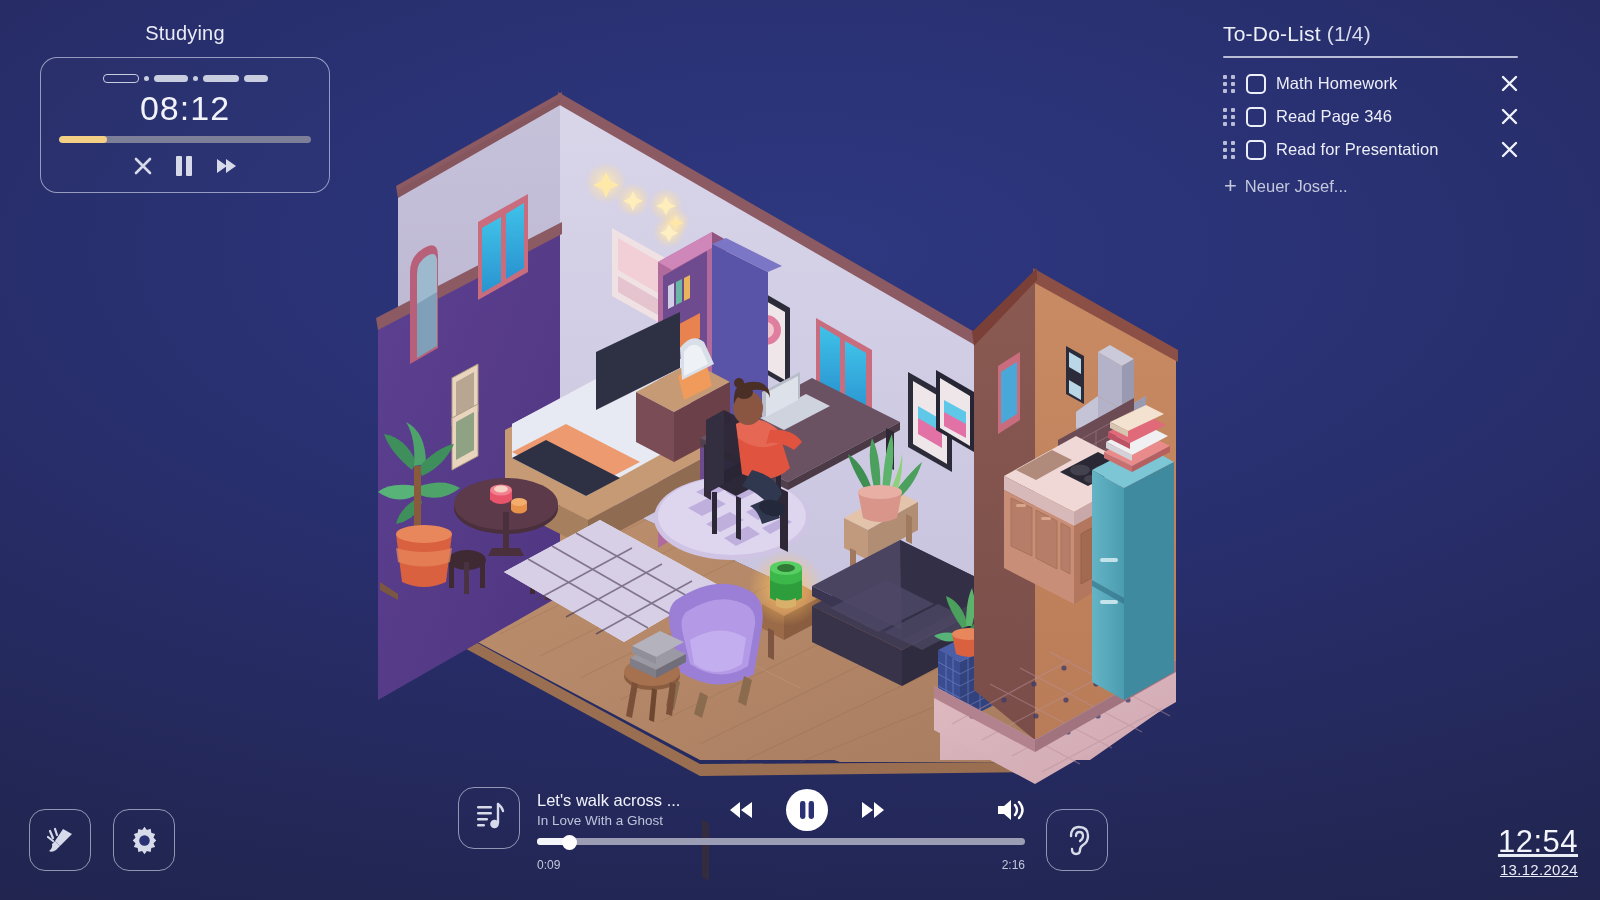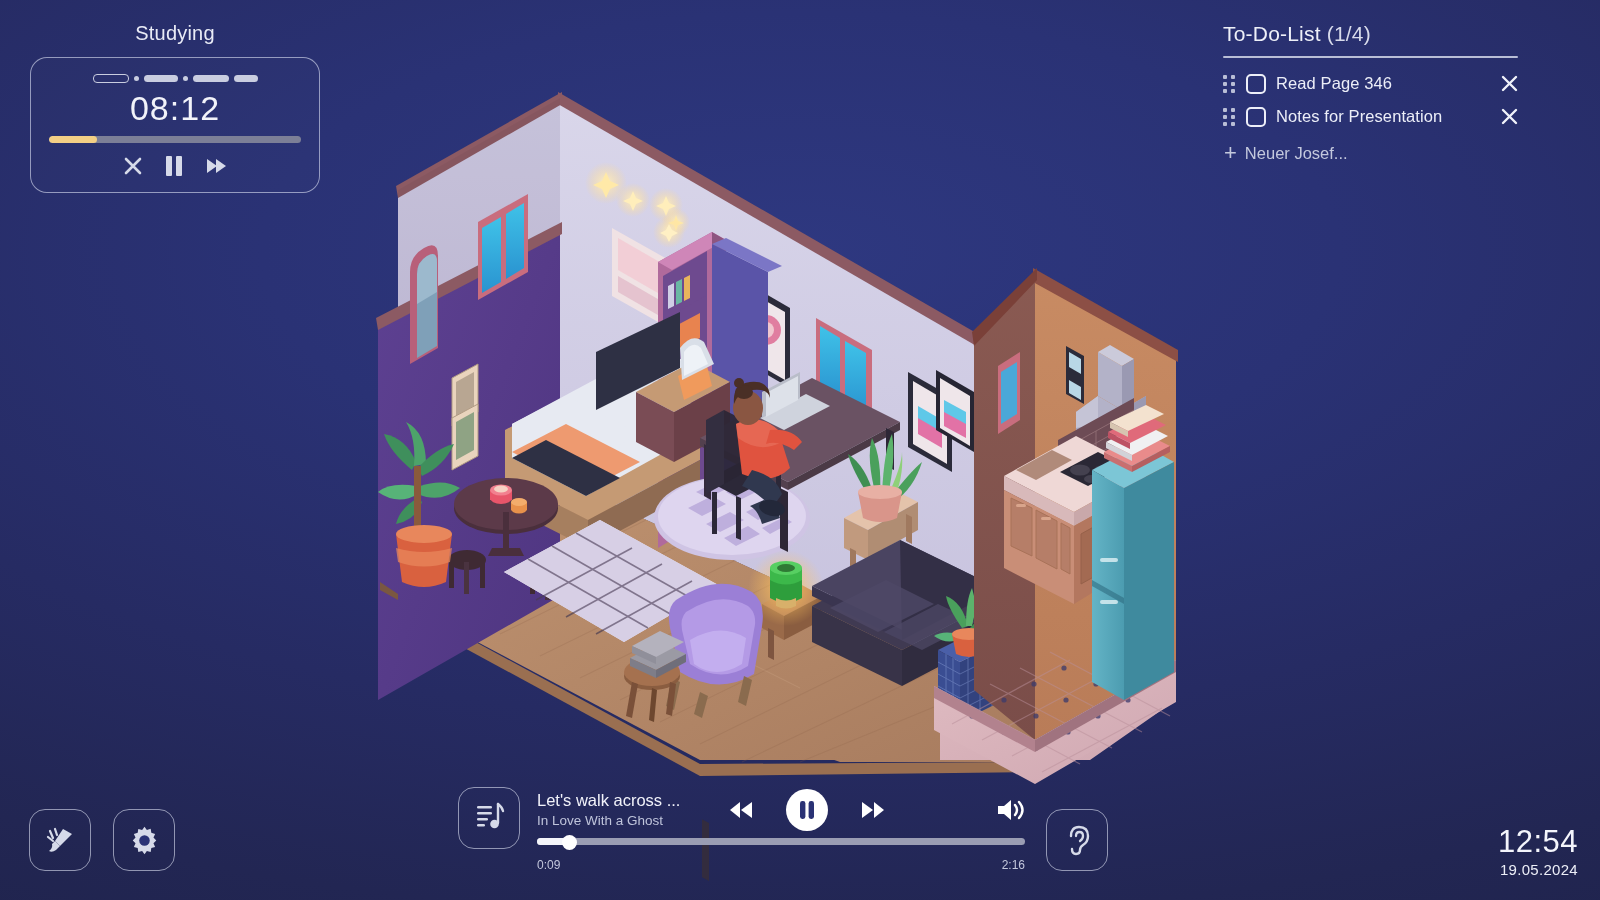--- a/index.html
+++ b/index.html
@@ -13,21 +13,21 @@
     -webkit-font-smoothing:antialiased;
   }
   #app {
     position:absolute; inset:0;
     background:
       radial-gradient(120% 95% at 50% 28%, #2e3880 0%, #2a3275 28%, #262b63 55%, #222653 78%, #1e2249 100%);
     overflow:hidden;
   }
 
   
-  .timer-wrap { position:absolute; left:30px; top:22px; width:290px; }
+  .timer-wrap { position:absolute; left:40px; top:22px; width:290px; }
   .timer-label {
     font-size:20px; color:#e9ebf6; text-align:center; letter-spacing:.2px;
     margin-bottom:12px; font-weight:400;
   }
   .timer-card {
     border:1.6px solid rgba(216,221,240,.62);
     border-radius:17px;
     padding:12px 18px 14px;
     background:rgba(255,255,255,.012);
   }
@@ -94,21 +94,21 @@
   #btn-play { margin-left:22px; }
   #btn-volume { margin-left:auto; }
   .seek-wrap { margin-top:6px; position:relative; height:9px; }
   .seek-track { position:absolute; left:0; right:0; top:1px; height:7px; background:#9a9db3; border-radius:4px; }
   .seek-fill { position:absolute; left:0; top:1px; height:7px; background:#f4f5fa; border-radius:4px; }
   .seek-knob { position:absolute; top:-2px; width:15px; height:15px; border-radius:50%; background:#fff; cursor:pointer; }
   .seek-times { display:flex; justify-content:space-between; margin-top:12px; }
   .seek-times span { font-size:12px; color:#c3c7dc; }
 
   
-  .clock { position:absolute; right:22px; bottom:22px; text-align:right; }
+  .clock { position:absolute; right:22px; bottom:22px; text-align:right;text-decoration:underline; }
   .clock-time { font-size:31px; color:#f4f5fb; line-height:1.05; letter-spacing:.5px; }
   .clock-date { font-size:15px; color:#eceef7; margin-top:2px; letter-spacing:.3px; }
 
   
   .watermark { position:absolute; right:18px; bottom:8px; width:250px; height:62px; pointer-events:none;
                opacity:.9; }
   .wm-logo { position:absolute; left:6px; bottom:6px; }
   .wm-lines { position:absolute; left:58px; bottom:2px; line-height:1.45; }
   .wm-cn { font-size:13px; color:#cfd4e6; letter-spacing:2px; opacity:.55; white-space:nowrap;
            font-family:"DejaVu Sans", sans-serif; }
@@ -651,38 +651,55 @@
         <div class="todo-item">
           <span class="grip">
             <i></i>
             <i></i>
             <i></i>
             <i></i>
             <i></i>
             <i></i>
           </span>
           <span class="cbox"></span>
+          <span class="todo-text">Math Homework</span>
+          <span class="todo-x">
+            <svg width="19" height="19" viewBox="0 0 19 19">
+              <path d="M3 3 L16 16 M16 3 L3 16" stroke="#f0f2fa" stroke-width="2.4" stroke-linecap="round"></path>
+            </svg>
+          </span>
+        </div>
+        <div class="todo-item">
+          <span class="grip">
+            <i></i>
+            <i></i>
+            <i></i>
+            <i></i>
+            <i></i>
+            <i></i>
+          </span>
+          <span class="cbox"></span>
           <span class="todo-text">Read Page 346</span>
           <span class="todo-x">
             <svg width="19" height="19" viewBox="0 0 19 19">
               <path d="M3 3 L16 16 M16 3 L3 16" stroke="#f0f2fa" stroke-width="2.4" stroke-linecap="round"></path>
             </svg>
           </span>
         </div>
         <div class="todo-item">
           <span class="grip">
             <i></i>
             <i></i>
             <i></i>
             <i></i>
             <i></i>
             <i></i>
           </span>
           <span class="cbox"></span>
-          <span class="todo-text">Notes for Presentation</span>
+          <span class="todo-text">Read for Presentation</span>
           <span class="todo-x">
             <svg width="19" height="19" viewBox="0 0 19 19">
               <path d="M3 3 L16 16 M16 3 L3 16" stroke="#f0f2fa" stroke-width="2.4" stroke-linecap="round"></path>
             </svg>
           </span>
         </div>
       </div>
     <div class="todo-add">
       <span class="plus">+</span>
       <span class="lbl">Neuer Josef...</span>
@@ -765,17 +782,17 @@
 
   <div class="sq-btn" id="btn-ambient">
     <svg width="32" height="34" viewBox="0 0 32 34">
       <path d="M10 13 q0 -9 8 -9 q9 0 9 9 q0 6 -5 9 q-3 2 -3 5 q0 4 -4 4 q-4 0 -4 -5" stroke="#d6dae9" stroke-width="2.4" fill="none" stroke-linecap="round"></path>
       <path d="M15 13 q0 -4 3.5 -4 q3.5 0 3.5 4 q0 3 -3 5" stroke="#d6dae9" stroke-width="2.3" fill="none" stroke-linecap="round"></path>
     </svg>
   </div>
 
   <div class="clock">
     <div class="clock-time">12:54</div>
-    <div class="clock-date">19.05.2024</div>
+    <div class="clock-date">13.12.2024</div>
   </div>
 
 
 </div>
 
 </body></html>

